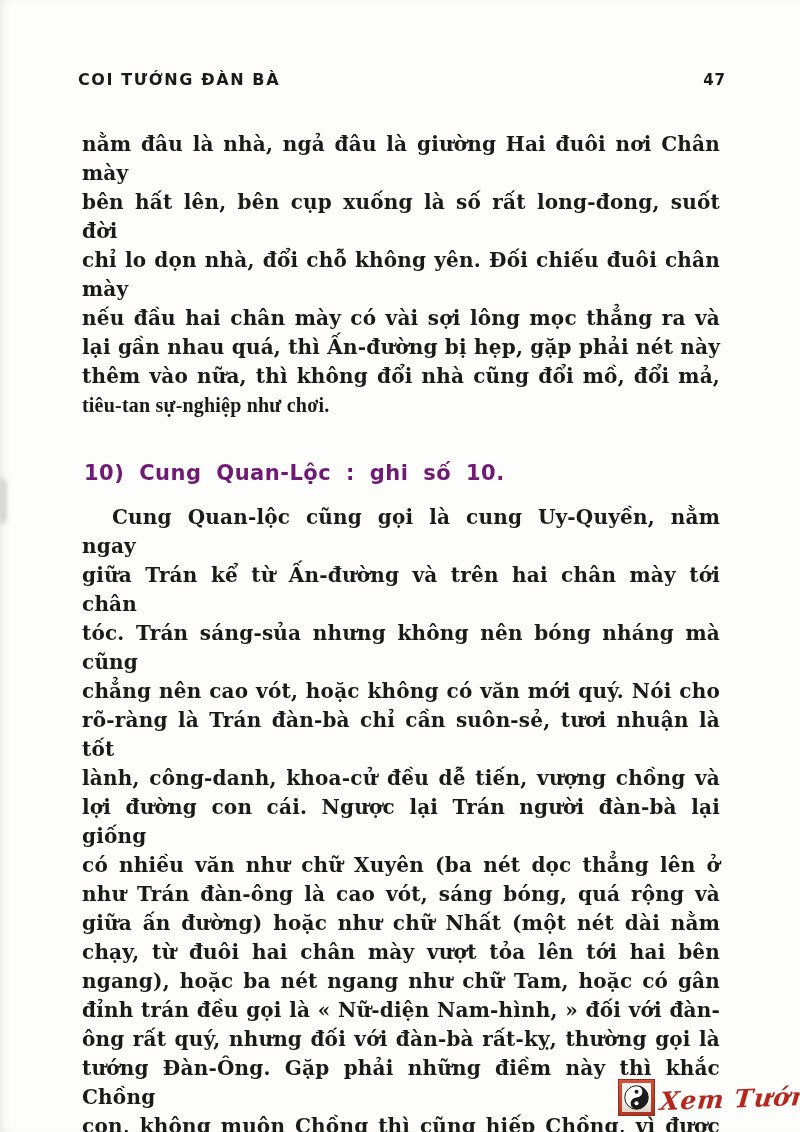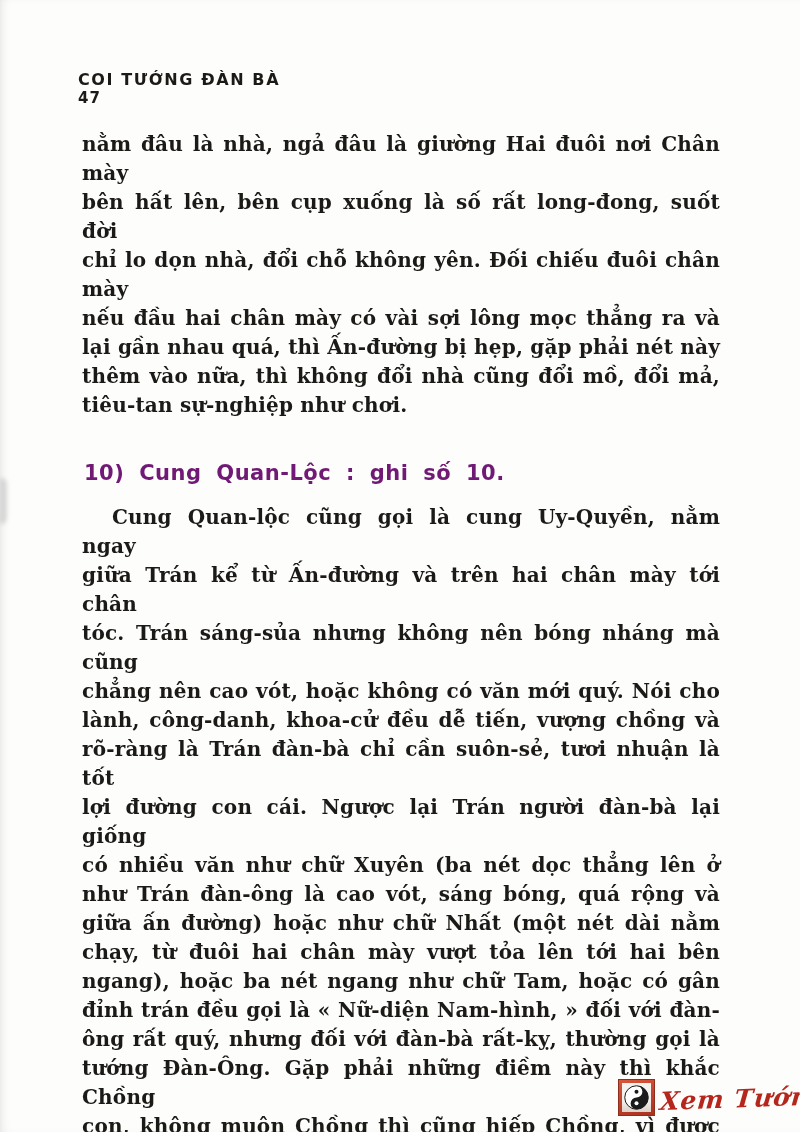--- a/index.html
+++ b/index.html
@@ -18,32 +18,32 @@
   }
   
   .scan-smudge {
     position:absolute; left:0; top:478px; width:7px; height:46px;
     background:rgba(120,120,120,.25); border-radius:0 6px 6px 0;
     filter:blur(2px);
   }
   .page-header {
     position:absolute; top:70px; left:78px; right:74px;
     display:flex; justify-content:space-between; align-items:baseline;
-    font-family:"DejaVu Sans", sans-serif; font-weight:bold; color:var(--ink);flex-direction:column;
+    font-family:"DejaVu Sans", sans-serif; font-weight:bold; color:var(--ink);
   }
   .page-title { font-size:16px; letter-spacing:1.6px; }
   .page-number { font-size:15px; letter-spacing:1px; }
   .content {
     position:absolute; top:126px; left:78px; width:646px;
     color:var(--ink); font-weight:bold;
     font-size:20px; line-height:29px; letter-spacing:.2px;
   }
   .paragraph { margin:4px; }
   .line { text-align:justify; text-align-last:justify; }
-  .line.para-end { text-align-last:left; }
+  .line.para-end { text-align-last:left;font-family:Liberation Serif, serif; }
   .line.indent { text-indent:30px; }
   .heading {
     font-family:"DejaVu Sans", sans-serif; font-weight:bold;
     font-size:21px; line-height:26px; letter-spacing:.5px; word-spacing:7px;
     margin:40px 0 17px 6px; color:#701a75;
   }
   .watermark {
     position:absolute; left:618px; top:1079px;
     display:flex; align-items:center; gap:5px;
   }
@@ -86,22 +86,22 @@
         <div class="line">lại gần nhau quá, thì Ấn-đường bị hẹp, gặp phải nét này</div>
         <div class="line">thêm vào nữa, thì không đổi nhà cũng đổi mồ, đổi mả,</div>
         <div class="line para-end">tiêu-tan sự-nghiệp như chơi.</div>
       </div>
       <div class="heading h-1">10) Cung Quan-Lộc : ghi số 10.</div>
       <div class="paragraph">
         <div class="line indent">Cung Quan-lộc cũng gọi là cung Uy-Quyền, nằm ngay</div>
         <div class="line">giữa Trán kể từ Ấn-đường và trên hai chân mày tới chân</div>
         <div class="line">tóc. Trán sáng-sủa nhưng không nên bóng nháng mà cũng</div>
         <div class="line">chẳng nên cao vót, hoặc không có văn mới quý. Nói cho</div>
+        <div class="line">rõ-ràng là Trán đàn-bà chỉ cần suôn-sẻ, tươi nhuận là tốt</div>
         <div class="line">lành, công-danh, khoa-cử đều dễ tiến, vượng chồng và</div>
-        <div class="line">rõ-ràng là Trán đàn-bà chỉ cần suôn-sẻ, tươi nhuận là tốt</div>
         <div class="line">lợi đường con cái. Ngược lại Trán người đàn-bà lại giống</div>
         <div class="line">có nhiều văn như chữ Xuyên (ba nét dọc thẳng lên ở</div>
         <div class="line">như Trán đàn-ông là cao vót, sáng bóng, quá rộng và</div>
         <div class="line">giữa ấn đường) hoặc như chữ Nhất (một nét dài nằm</div>
         <div class="line">chạy, từ đuôi hai chân mày vượt tỏa lên tới hai bên</div>
         <div class="line">ngang), hoặc ba nét ngang như chữ Tam, hoặc có gân</div>
         <div class="line">đỉnh trán đều gọi là « Nữ-diện Nam-hình, » đối với đàn-</div>
         <div class="line">ông rất quý, nhưng đối với đàn-bà rất-kỵ, thường gọi là</div>
         <div class="line">tướng Đàn-Ông. Gặp phải những điềm này thì khắc Chồng</div>
         <div class="line">con, không muộn Chồng thì cũng hiếp Chồng, vì được liệt</div>

